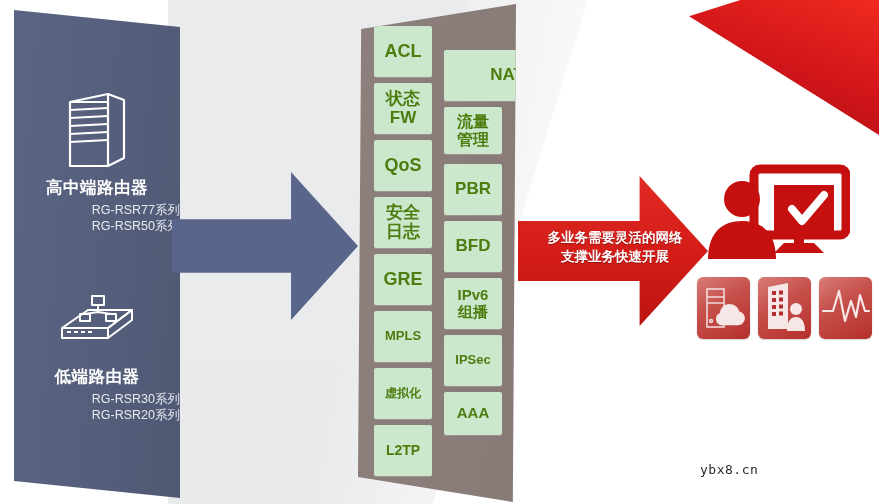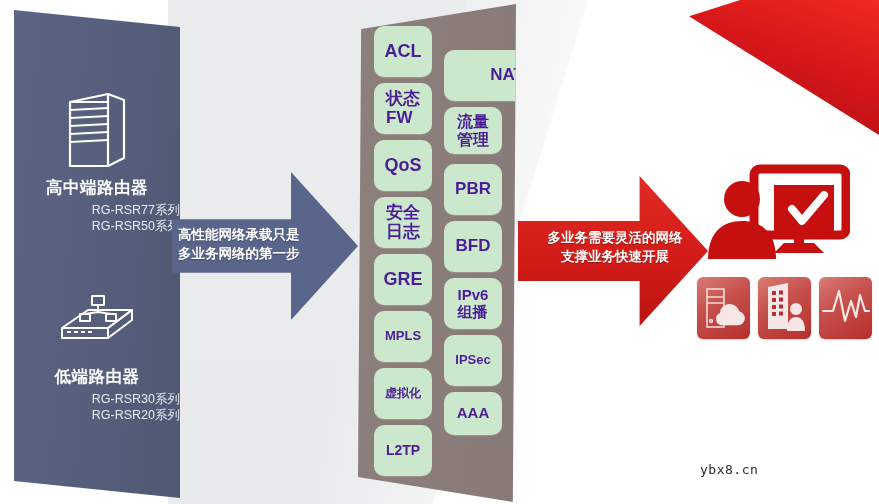--- a/index.html
+++ b/index.html
@@ -72,23 +72,23 @@
   }
 
   
   .center-col{
     position:absolute;left:358px;top:4px;width:158px;height:498px;z-index:3;
     background:linear-gradient(95deg,#8d7f7c 0%,#8a7c79 60%,#887a77 100%);
     clip-path:polygon(2% 5%, 100% 0, 98% 100%, 0 95%);
   }
   .col-wrap{position:absolute;left:0;top:0;width:100%;height:100%;}
   .chip{
-    position:absolute;background:#cbe8cd;border-radius:10px;
+    position:absolute;background:#cbe8cd;border-radius:2px;
     display:flex;align-items:center;justify-content:center;
-    color:#4c1d95;font-weight:bold;line-height:1.08;
+    color:#4d7c0f;font-weight:bold;text-align:center;line-height:1.08;
     box-shadow:0 1px 0 rgba(255,255,255,.18);
   }
   .col-a .chip{left:16px;width:58px;}
   .col-b .chip{left:86px;width:58px;}
 
   
   .arrow-red{
     position:absolute;left:518px;top:176px;width:190px;height:150px;z-index:4;
   }
   .arrow-red .shape{
@@ -167,22 +167,20 @@
       </div>
 
       <div class="pl-title" id="rt2">低端路由器</div>
       <div class="pl-sub" id="rs2" style="white-space:pre-line">RG-RSR30系列
 RG-RSR20系列</div>
     </div>
   </div>
 
   <div class="arrow-blue">
     <div class="shape"></div>
-    <div class="txt" style="white-space:pre-line">高性能网络承载只是
-多业务网络的第一步</div>
   </div>
 
   <div class="center-col">
     <div class="col-wrap col-a" id="col-a">
         <div class="chip" style="top: 22px; height: 51px; font-size: 18px; white-space: pre-line;">ACL</div>
         <div class="chip" style="top: 79px; height: 51px; font-size: 17px; white-space: pre-line;">状态
 FW</div>
         <div class="chip" style="top: 136px; height: 51px; font-size: 18px; white-space: pre-line;">QoS</div>
         <div class="chip" style="top: 193px; height: 51px; font-size: 17px; white-space: pre-line;">安全
 日志</div>

